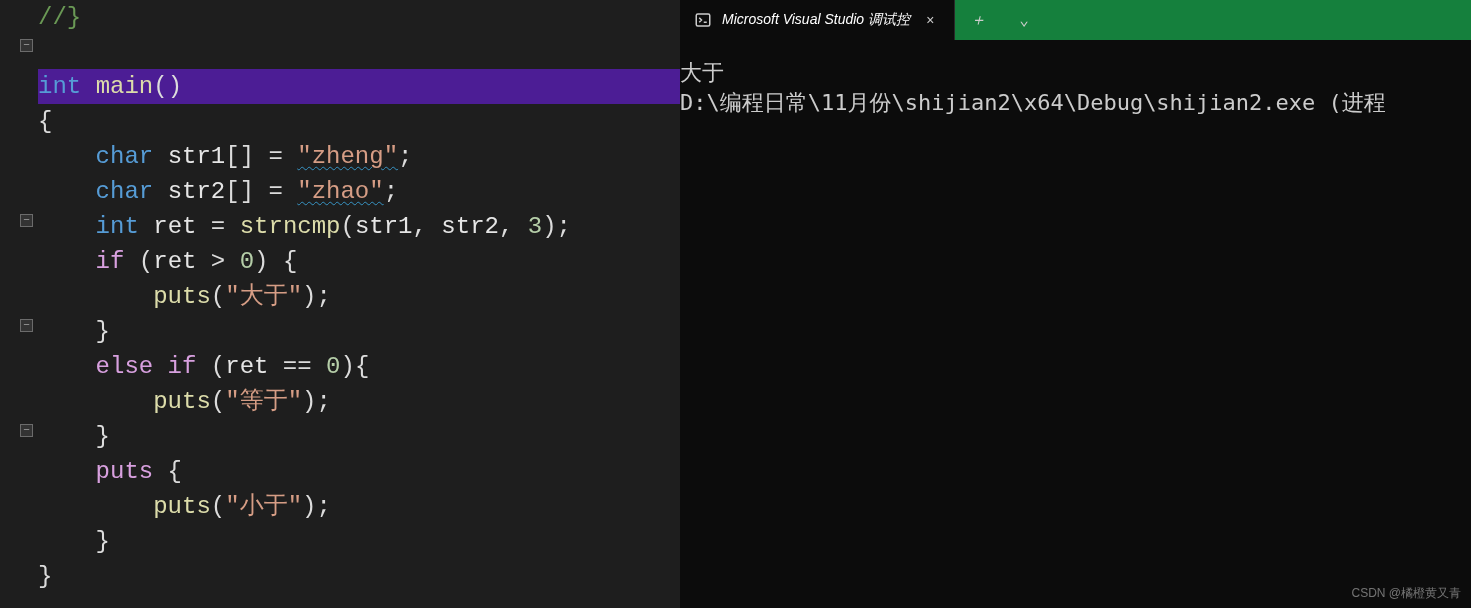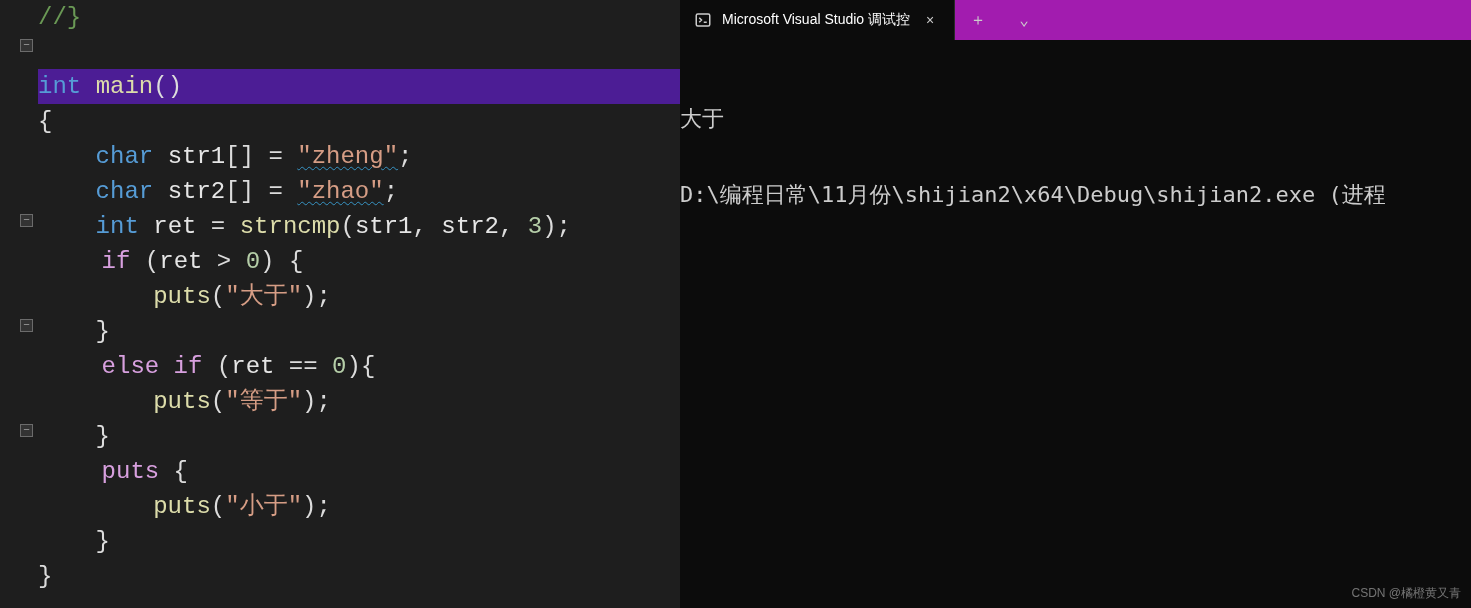--- a/index.html
+++ b/index.html
@@ -51,21 +51,21 @@
   }
   .code-line {
     white-space: pre;
     color: #dcdcdc;
   }
   .code-line.highlighted {
     background: #4c1d95;
     margin-top: 34px;
   }
   .k-type { color: #569cd6; }
-  .k-keyword { color: #d8a0df; margin-left: 6px; }
+  .k-keyword { color: #d8a0df; }
   .k-string { color: #d69d85; }
   .k-number { color: #b5cea8; }
   .k-ident { color: #e5e5e5; }
   .k-func { color: #dcdcaa; }
   .k-punc { color: #dcdcdc; }
   .k-comment { color: #6a9955; }
   .squiggle {
     text-decoration: underline wavy #3794c4;
     text-decoration-thickness: 1px;
     text-underline-offset: 3px;
@@ -81,23 +81,24 @@
   .terminal-pane {
     flex: 1;
     height: 100%;
     background: #0c0c0c;
     display: flex;
     flex-direction: column;
     position: relative;
   }
   .tab-bar {
     height: 40px;
-    background: #a21caf;
+    background: #15803d;
     display: flex;
     align-items: stretch;
+    font-style: italic;
   }
   .tab {
     display: flex;
     align-items: center;
     padding: 0 14px;
     background: #0c0c0c;
     color: #fff;
     font-family: "Segoe UI", sans-serif;
     font-size: 14px;
     gap: 10px;
@@ -139,21 +140,21 @@
   .terminal-body {
     flex: 1;
     padding: 18px 0 0 0;
     color: #cccccc;
     font-family: "NSimSun", Consolas, monospace;
     font-size: 22px;
     line-height: 30px;
     white-space: pre;
     overflow: hidden;
   }
-  .term-line { white-space: pre; margin-top: 46px; }
+  .term-line { white-space: pre; }
   .cursor {
     display: inline-block;
     width: 2px;
     height: 24px;
     background: #ccc;
     vertical-align: text-bottom;
     margin-left: 1px;
   }
   .watermark {
     position: absolute;

